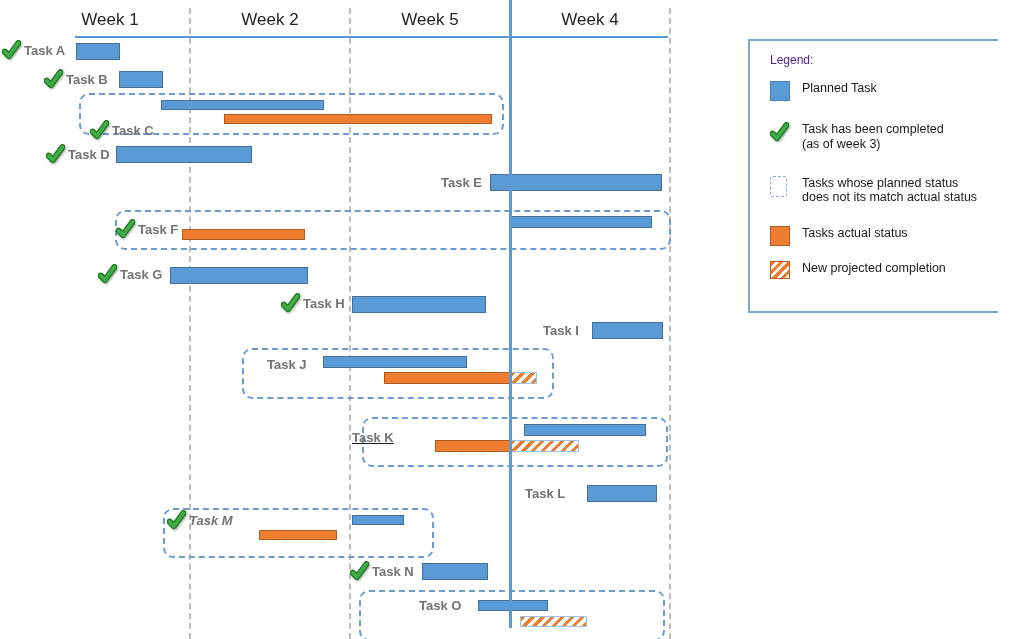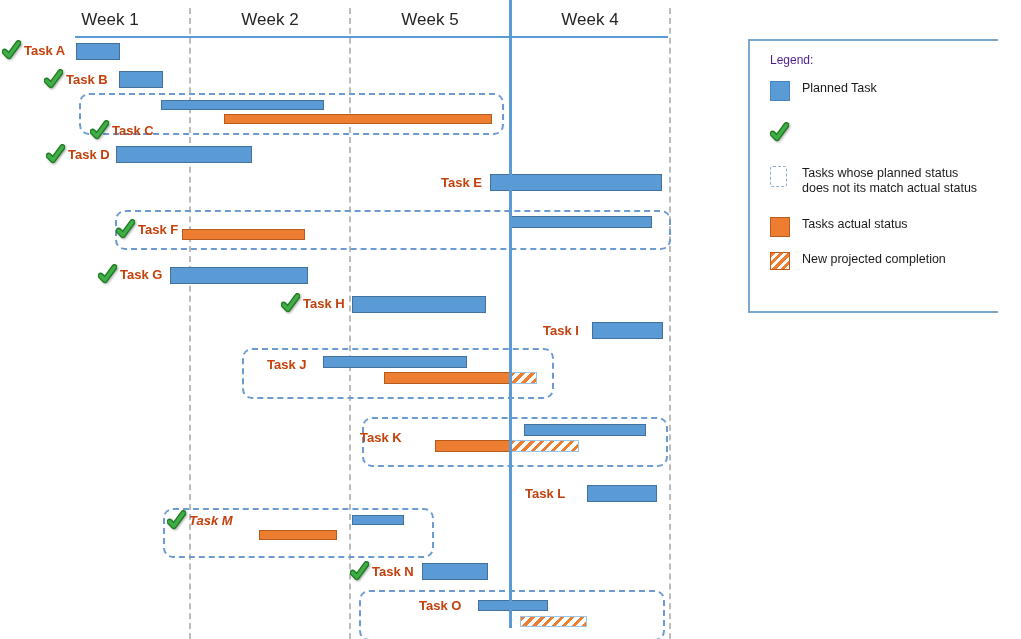--- a/index.html
+++ b/index.html
@@ -25,21 +25,21 @@
   .week-label{position:absolute;transform:translateX(-50%);font-size:17px;color:#262626;white-space:nowrap;z-index:2;}
   .group-box{position:absolute;border:2px dashed var(--mismatch-border);border-radius:10px;background:transparent;z-index:1;}
   .bar{position:absolute;box-sizing:border-box;z-index:3;}
   .bar.planned{background:var(--planned);border:1px solid var(--planned-border);}
   .bar.actual{background:var(--actual);border:1px solid var(--actual-border);}
   .bar.projected{
     background:repeating-linear-gradient(135deg, var(--actual) 0 3px, #ffffff 3px 7px);
     border:1px solid #9DC3E6;
   }
   .task-label{position:absolute;display:flex;align-items:center;gap:3px;height:20px;z-index:7;white-space:nowrap;}
-  .task-label .txt{font-size:13px;font-weight:700;color:#c2410c;}
+  .task-label .txt{font-size:13px;font-weight:700;color:#737373;}
   .check{flex:0 0 auto;filter:drop-shadow(1px 1px 1px rgba(0,0,0,.35));}
   
   #legend{
     position:absolute;left:748px;top:39px;width:271px;height:274px;box-sizing:border-box;
     border:2px solid #7BA7CC;background:#fff;padding:10px 14px 10px 20px;z-index:8;
   }
   #legend .title{font-size:12px;color:#4c1d95;margin-top:2px;}
   .legend-item{display:flex;align-items:flex-start;gap:10px;font-size:12.5px;line-height:1.18;color:#1a1a1a;}
   .legend-item .sw{flex:0 0 22px;display:flex;justify-content:flex-start;}
   .sw-planned{width:20px;height:20px;background:var(--planned);border:1px solid #4A84BE;box-sizing:border-box;}
@@ -142,21 +142,21 @@
       <div class="bar planned" style="left: 322.96px; width: 144px; top: 356px; height: 12px;"></div>
       <div class="bar actual" style="left: 384.08px; width: 125.92px; top: 372px; height: 12px;"></div>
       <div class="bar projected" style="left: 510px; width: 27.04px; top: 372px; height: 12px;"></div>
       <div class="task-label" style="left: 267px; top: 354px;">
         <span class="txt">Task J</span>
       </div>
       <div class="group-box" style="left: 362px; top: 417px; width: 302px; height: 46px;"></div>
       <div class="bar planned" style="left: 524.08px; width: 121.92px; top: 424px; height: 12px;"></div>
       <div class="bar actual" style="left: 434.96px; width: 75.04px; top: 440px; height: 12px;"></div>
       <div class="bar projected" style="left: 510px; width: 68.96px; top: 440px; height: 12px;"></div>
-      <div class="task-label" style="left: 360px; top: 427px;">
+      <div class="task-label" style="left: 352px; top: 427px; text-decoration: underline;">
         <span class="txt">Task K</span>
       </div>
       <div class="bar planned" style="left: 586.96px; width: 70.08px; top: 485px; height: 17px;"></div>
       <div class="task-label" style="left: 525px; top: 483px;">
         <span class="txt">Task L</span>
       </div>
       <div class="group-box" style="left: 163px; top: 508px; width: 267px; height: 46px;"></div>
       <div class="bar planned" style="left: 352.08px; width: 52px; top: 515px; height: 10px;"></div>
       <div class="bar actual" style="left: 258.96px; width: 78.08px; top: 530px; height: 10px;"></div>
       <div class="task-label" style="left: 167px; top: 510px; font-style: italic;">
@@ -191,20 +191,21 @@
           </div>
           <div>Planned Task</div>
         </div>
         <div class="legend-item mt2">
           <div class="sw">
             <svg width="19" height="20" viewBox="0 0 22 22" class="check">
               <path d="M3 13 L8 18 L19 3" fill="none" stroke="var(--check-dark)" stroke-width="7" stroke-linecap="round" stroke-linejoin="round"></path>
               <path d="M3 13 L8 18 L19 3" fill="none" stroke="var(--check-green)" stroke-width="4" stroke-linecap="round" stroke-linejoin="round"></path>
             </svg>
           </div>
+          <div>Task has been completed<br>(as of week 3)</div>
         </div>
         <div class="legend-item mt3">
           <div class="sw">
             <div class="sw-mismatch"></div>
           </div>
           <div>Tasks whose planned status<br>does not its match actual status</div>
         </div>
         <div class="legend-item mt4">
           <div class="sw">
             <div class="sw-actual"></div>

